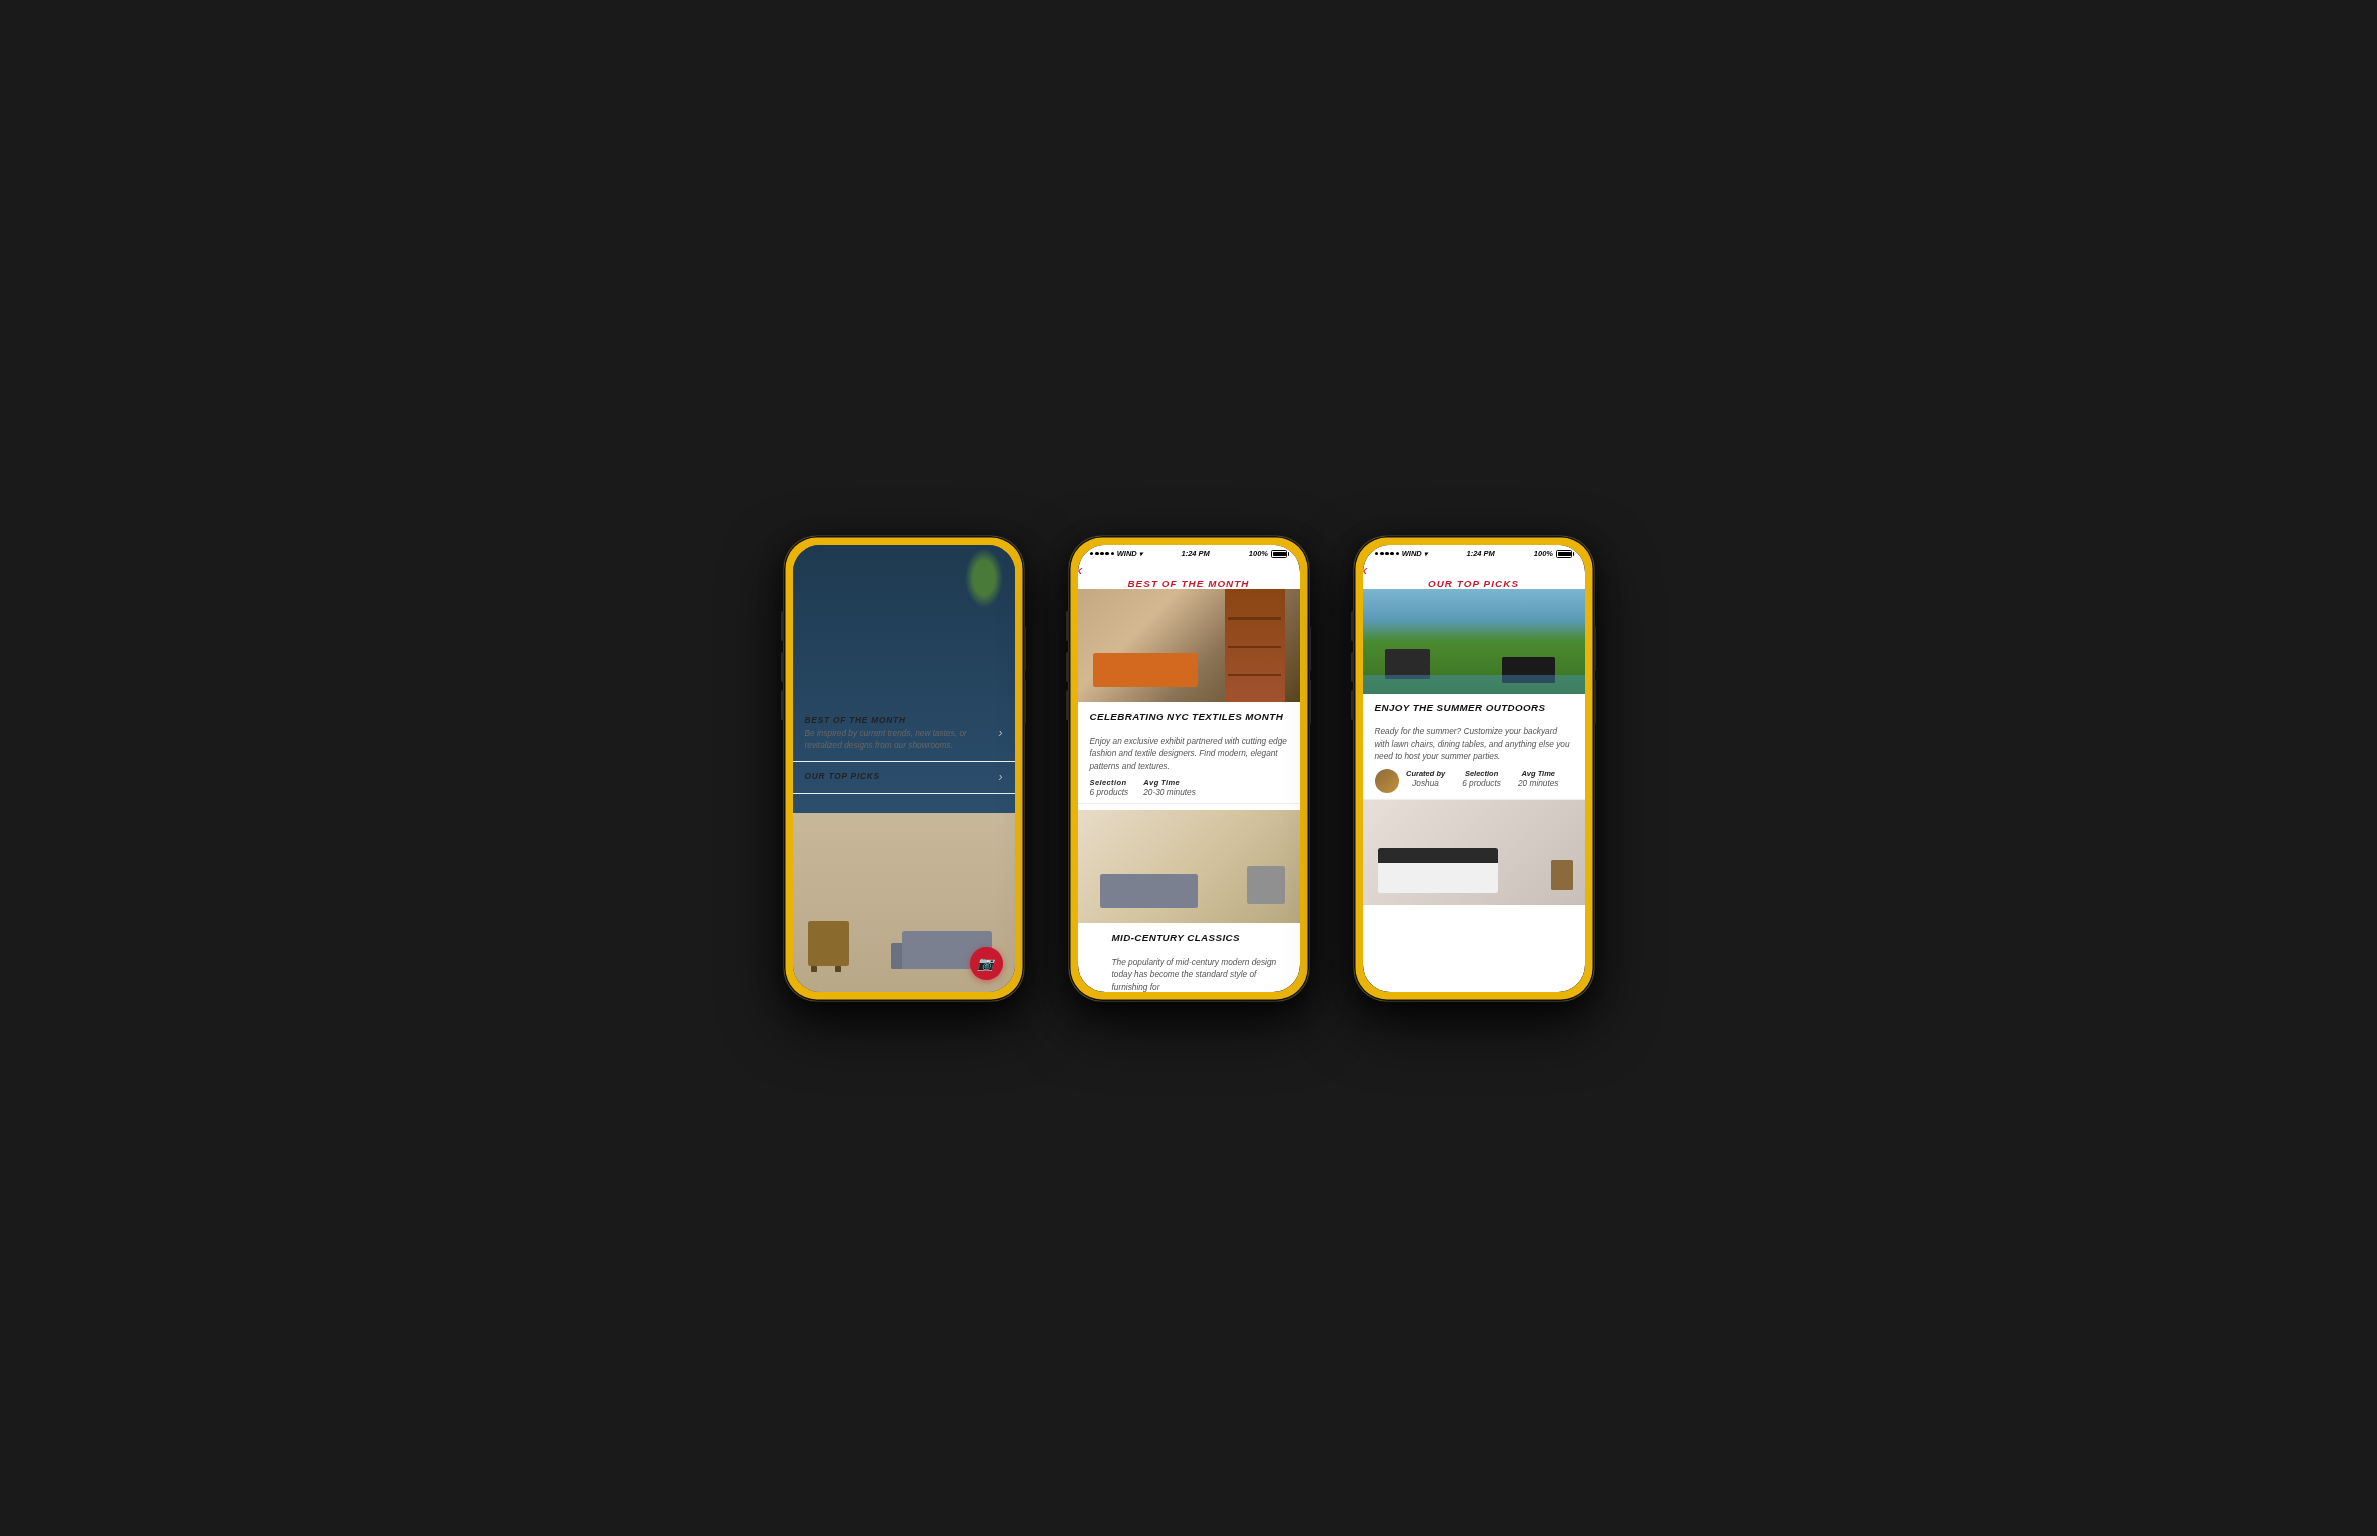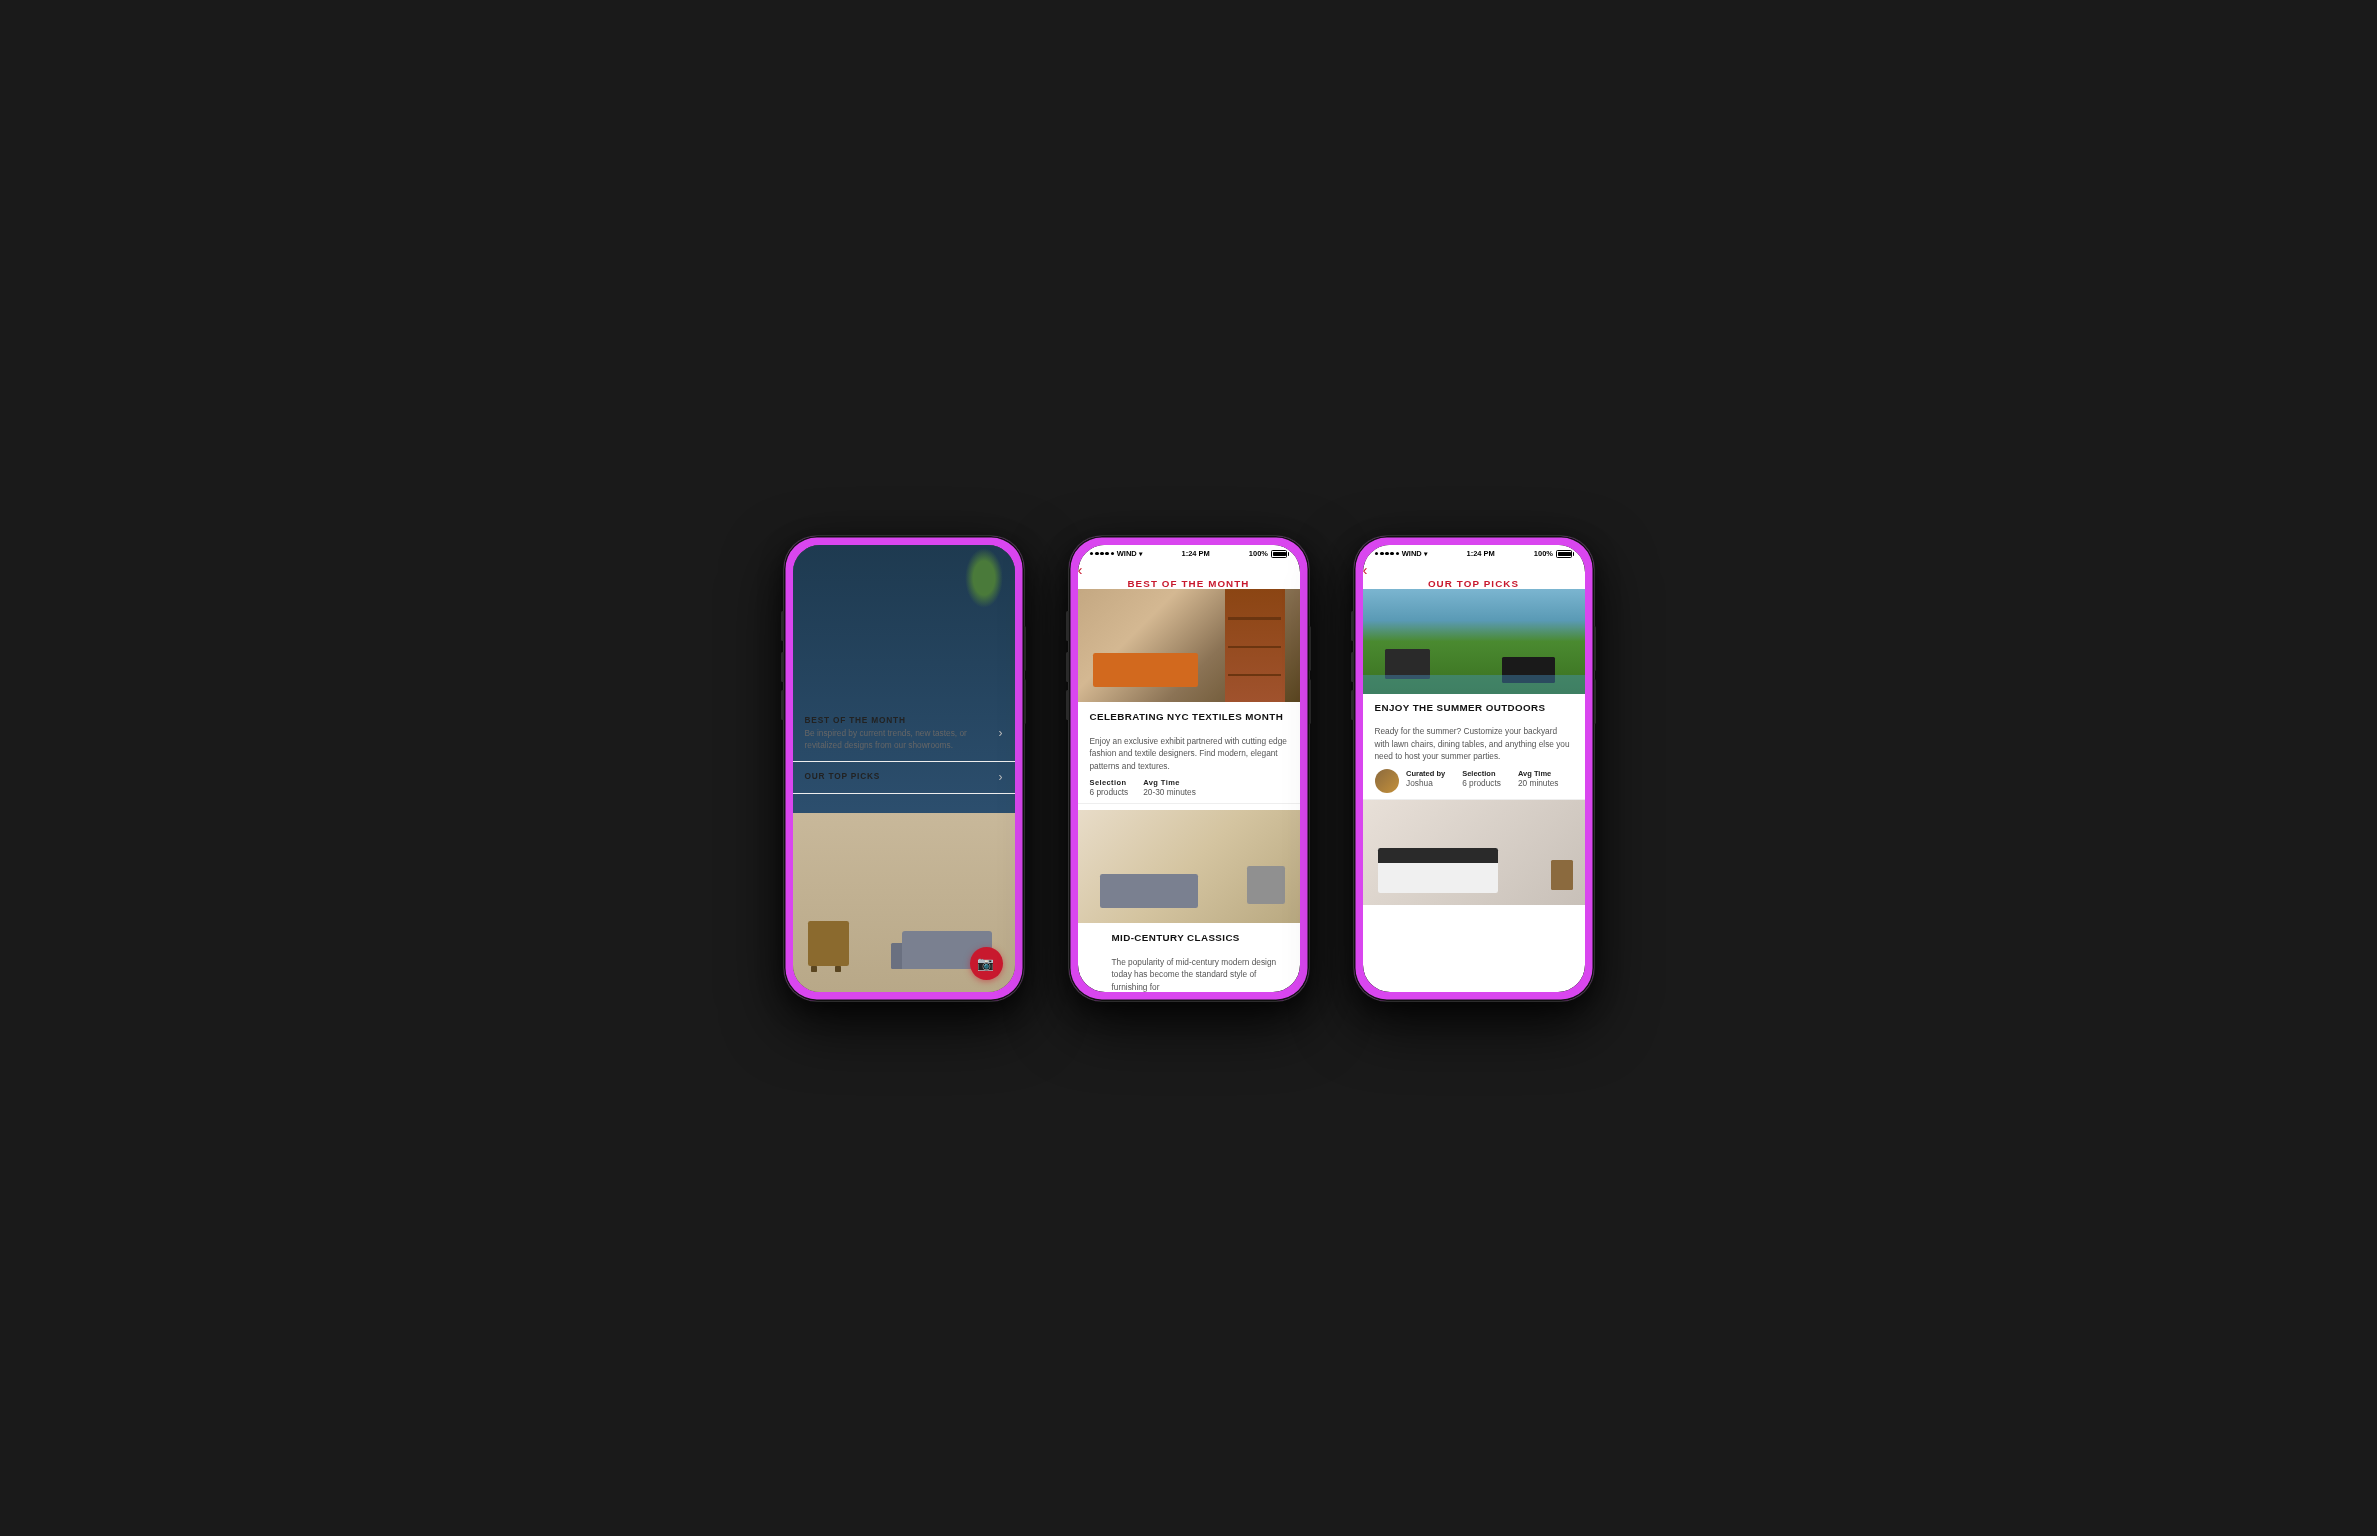--- a/index.html
+++ b/index.html
@@ -17,30 +17,31 @@
       display: flex;
       gap: 45px;
       align-items: center;
       justify-content: center;
     }
 
     
     .phone {
       width: 240px;
       height: 465px;
-      background: #d946ef;
+      background: #eab308;
       border-radius: 33px;
       padding: 9px;
       box-shadow:
         0 0 0 0.8px #3a3a3a,
         inset 0 0 0 1.5px #111,
         0 22.5px 60px rgba(0,0,0,0.8),
         0 7.5px 22.5px rgba(0,0,0,0.5);
       position: relative;
       flex-shrink: 0;
+      font-style: italic;
     }
 
     .phone-inner {
       width: 100%;
       height: 100%;
       background: #111;
       border-radius: 27px;
       overflow: hidden;
       position: relative;
       display: flex;
@@ -474,20 +475,21 @@
       height: 24px;
       border-radius: 50%;
       background: linear-gradient(135deg, #8b6a3e, #c4903a);
       margin-right: 7.5px;
       flex-shrink: 0;
     }
     .curator-stats {
       display: flex;
       gap: 17px;
       flex: 1;
+      text-align: center;
     }
     .curator-label {
       font-size: 7.5px;
       font-weight: 700;
       color: #222;
     }
     .curator-value {
       font-size: 8.3px;
       color: #555;
     }

